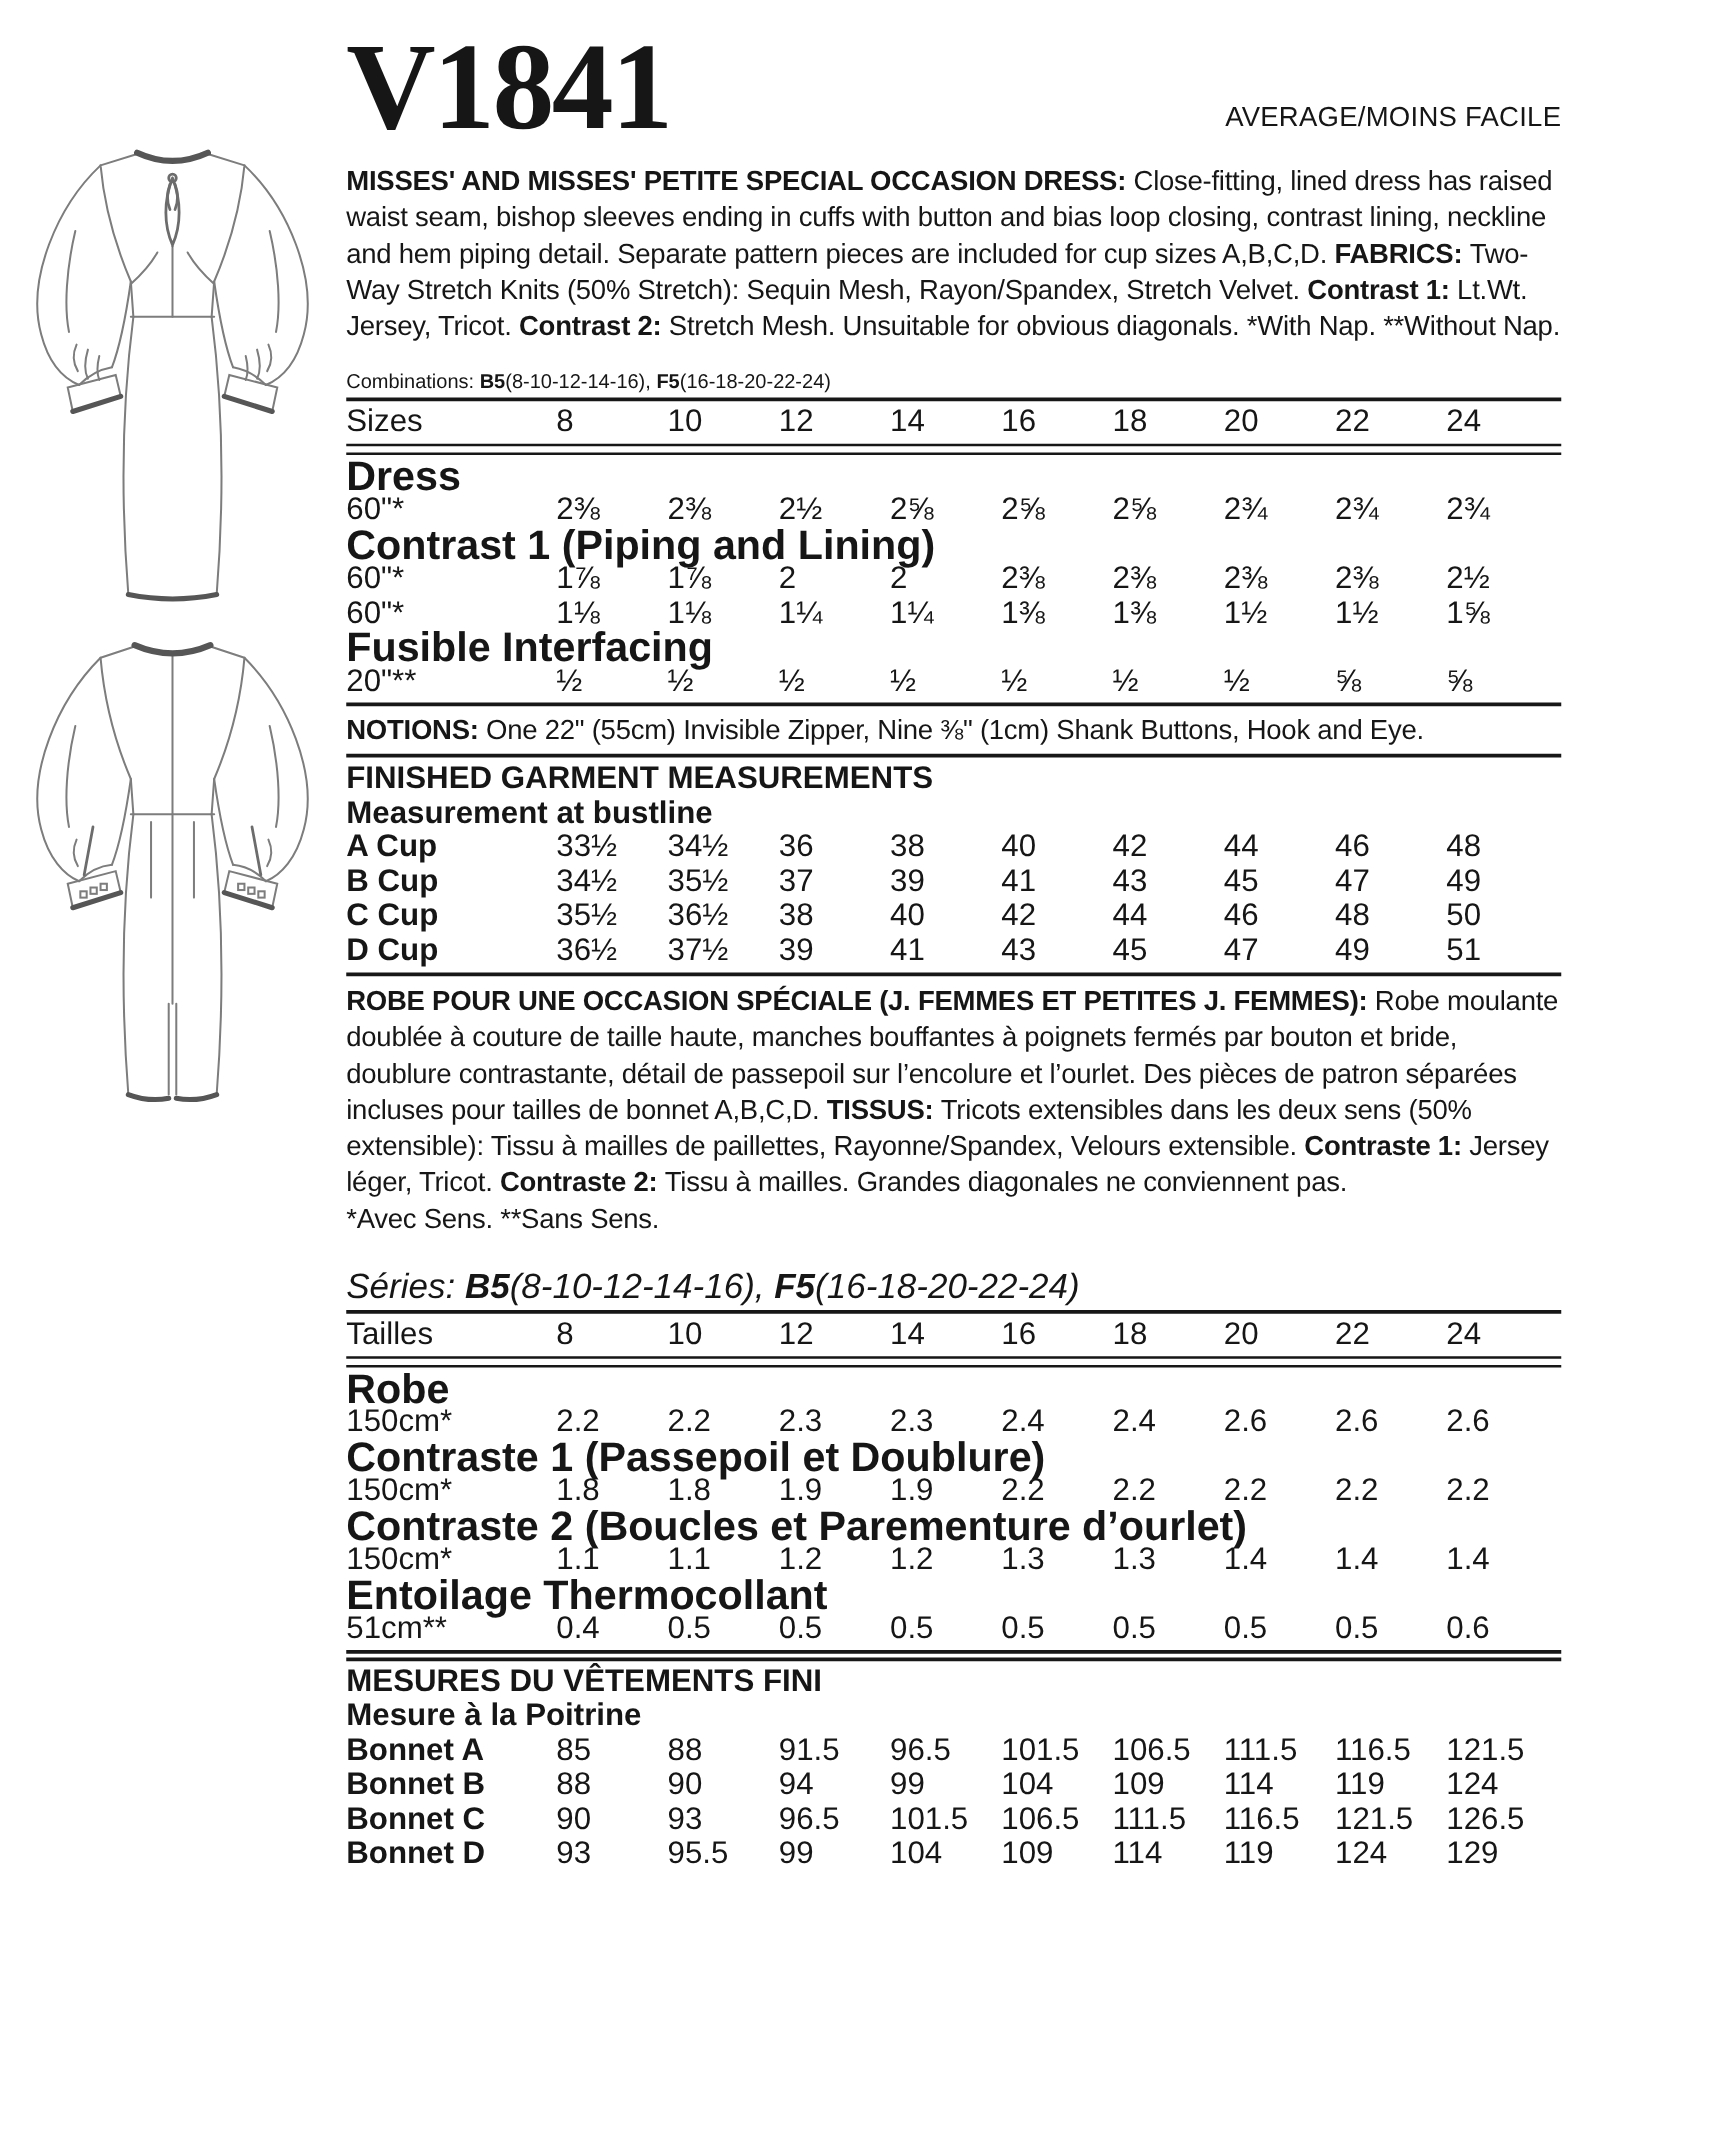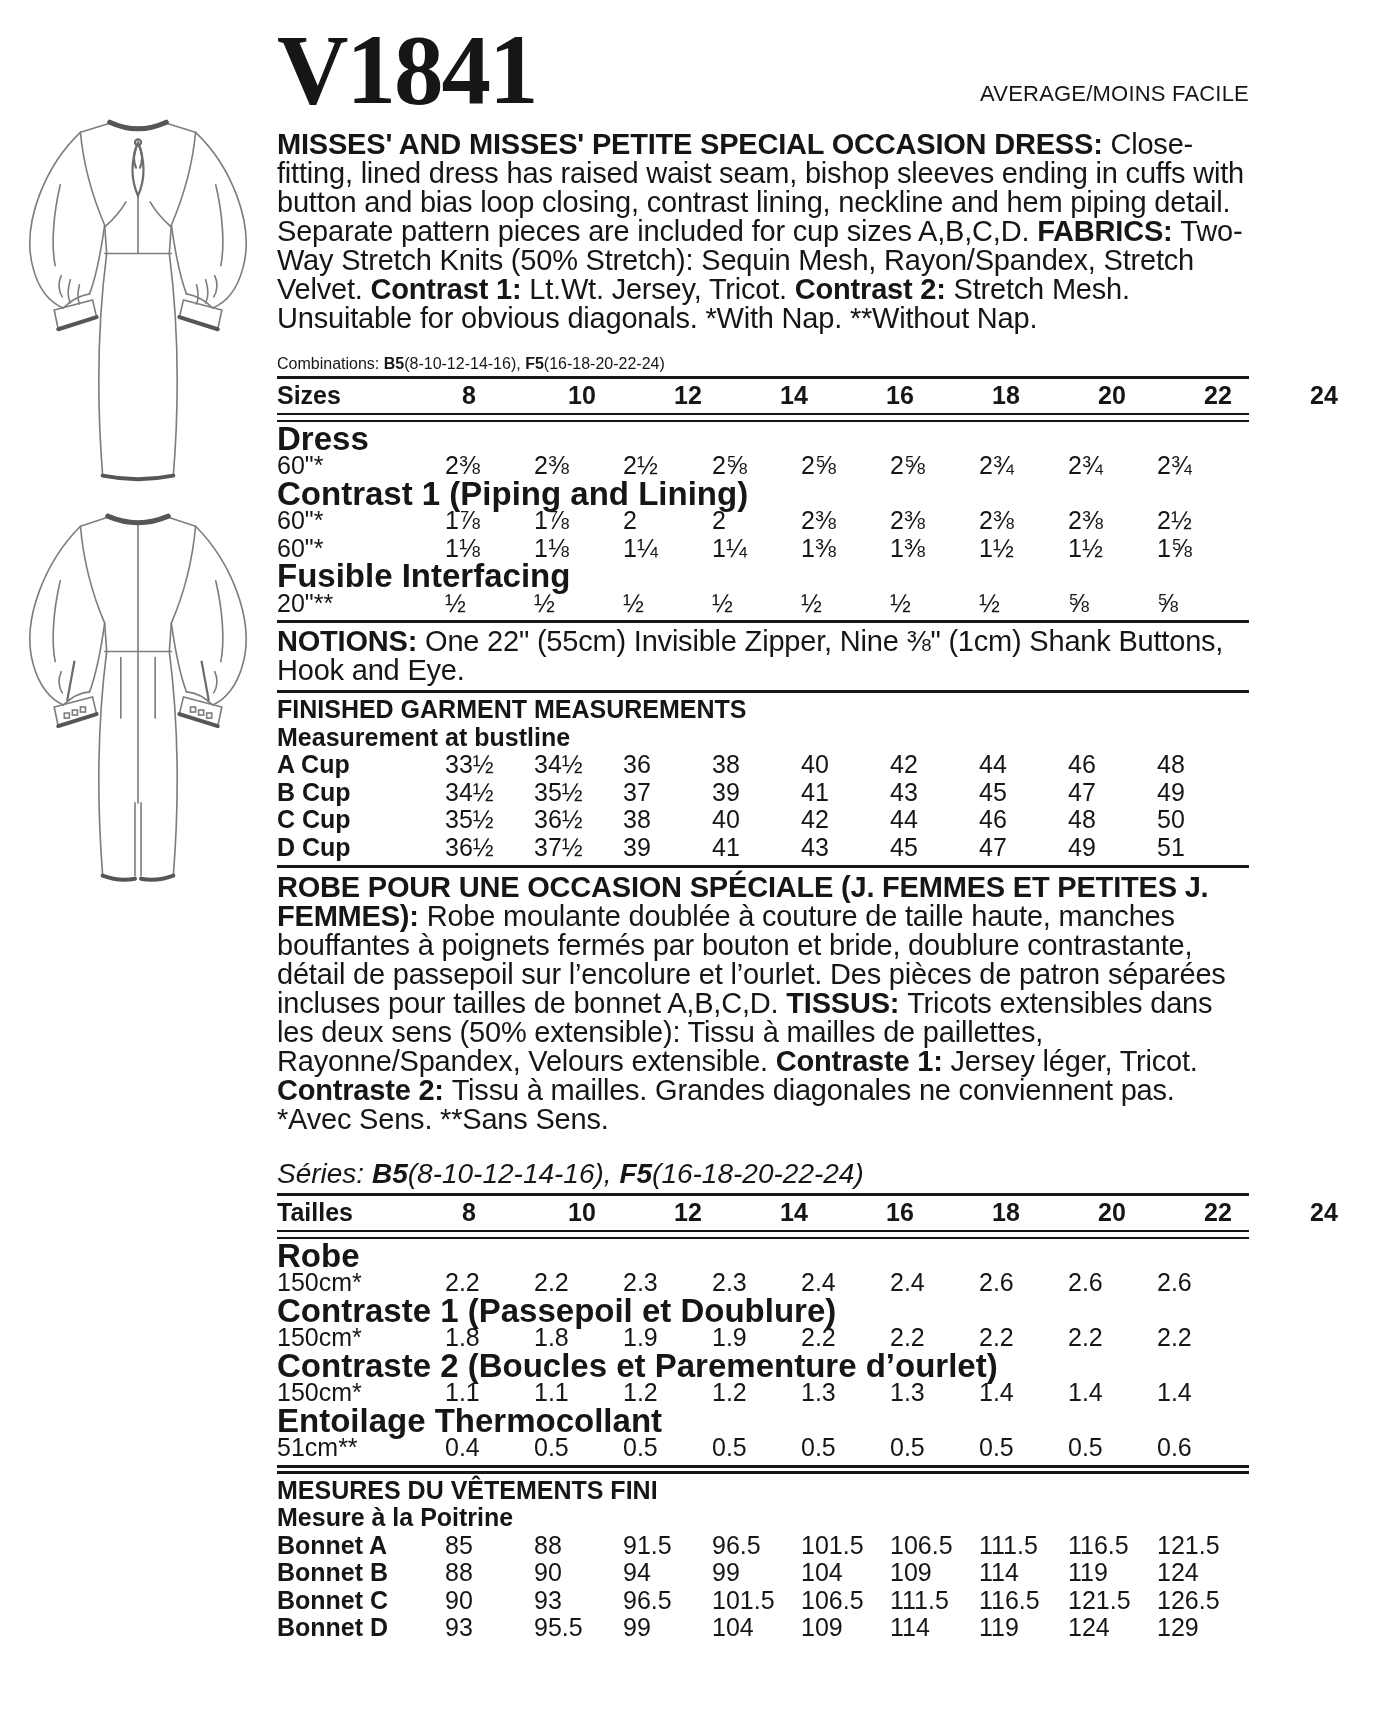--- a/index.html
+++ b/index.html
@@ -15,27 +15,27 @@
   .illo-front{top:102px;height:412px;}
   .illo-back{top:500px;height:416px;}
   
   .main{position:absolute;left:277px;top:0;width:972px;margin-top:12px;}
   .titlebar{display:flex;justify-content:space-between;align-items:flex-end;margin-top:12px;}
   .pattern-number{
     font-family:"Liberation Serif","DejaVu Serif",serif;
     font-size:99px;line-height:0.92;letter-spacing:-2px;font-weight:600;
   }
   .difficulty{font-size:22px;letter-spacing:0.2px;padding-bottom:8px;}
-  .para{font-size:29px;line-height:29px;letter-spacing:-0.2px;}
+  .para{font-size:22px;line-height:29px;letter-spacing:-0.2px;}
   .desc-en{margin-top:15px;}
   .b{font-weight:bold;}
   .combos{font-size:16px;margin-top:22px;margin-bottom:3px;}
   
   .trow{display:grid;grid-template-columns:168px repeat(9,89px);align-items:baseline;font-size:25px;line-height:27.5px;}
-  .thead{font-weight:bold;padding:1px 0 2px;gap:17px;}
+  .thead{font-weight:normal;padding:1px 0 2px;}
   .group{display:block;font-weight:bold;font-size:33px;line-height:27.5px;}
   .fin-title{font-weight:bold;font-size:25px;line-height:27.5px;}
   .hr-heavy{height:0;border-top:3.5px solid #171717;margin:3px 0 2px;}
   .hr-double{height:5px;border-top:2px solid #171717;border-bottom:2px solid #171717;margin:1px 0 3px;}
   .notions{margin:4px 0 5px;}
   .fin-block{margin:3px 0 4px;}
   .desc-fr{margin-top:5px;}
   .series{font-size:28px;margin-top:24px;margin-bottom:3px;font-style:italic;}
   .mercerie{margin:4px 0 5px;}
   svg .thin{stroke:#7d7d7d;stroke-width:1.6;fill:none;stroke-linecap:round;}

